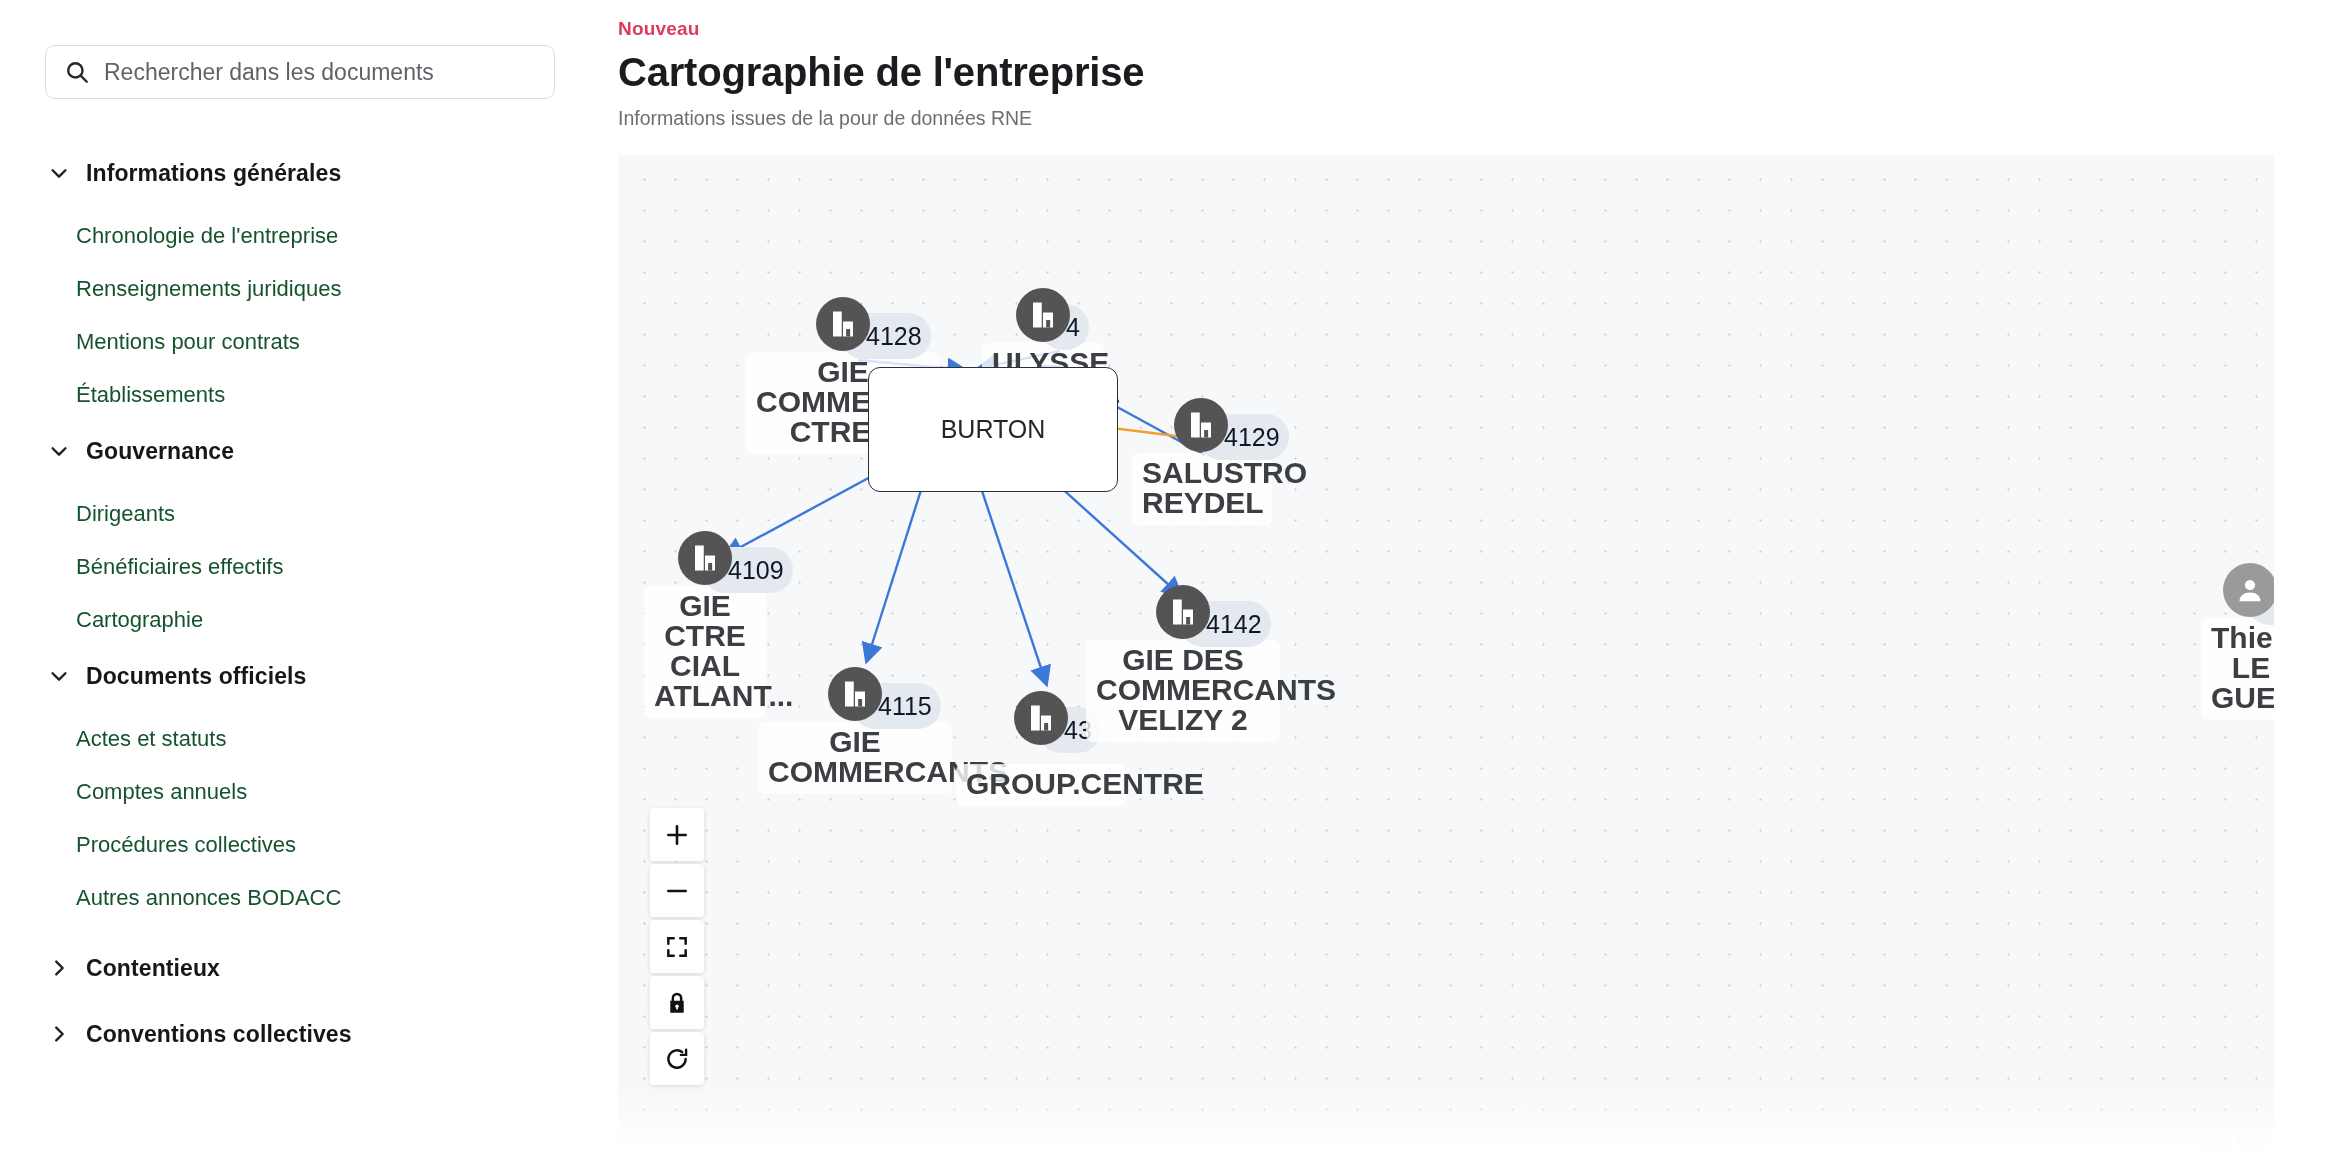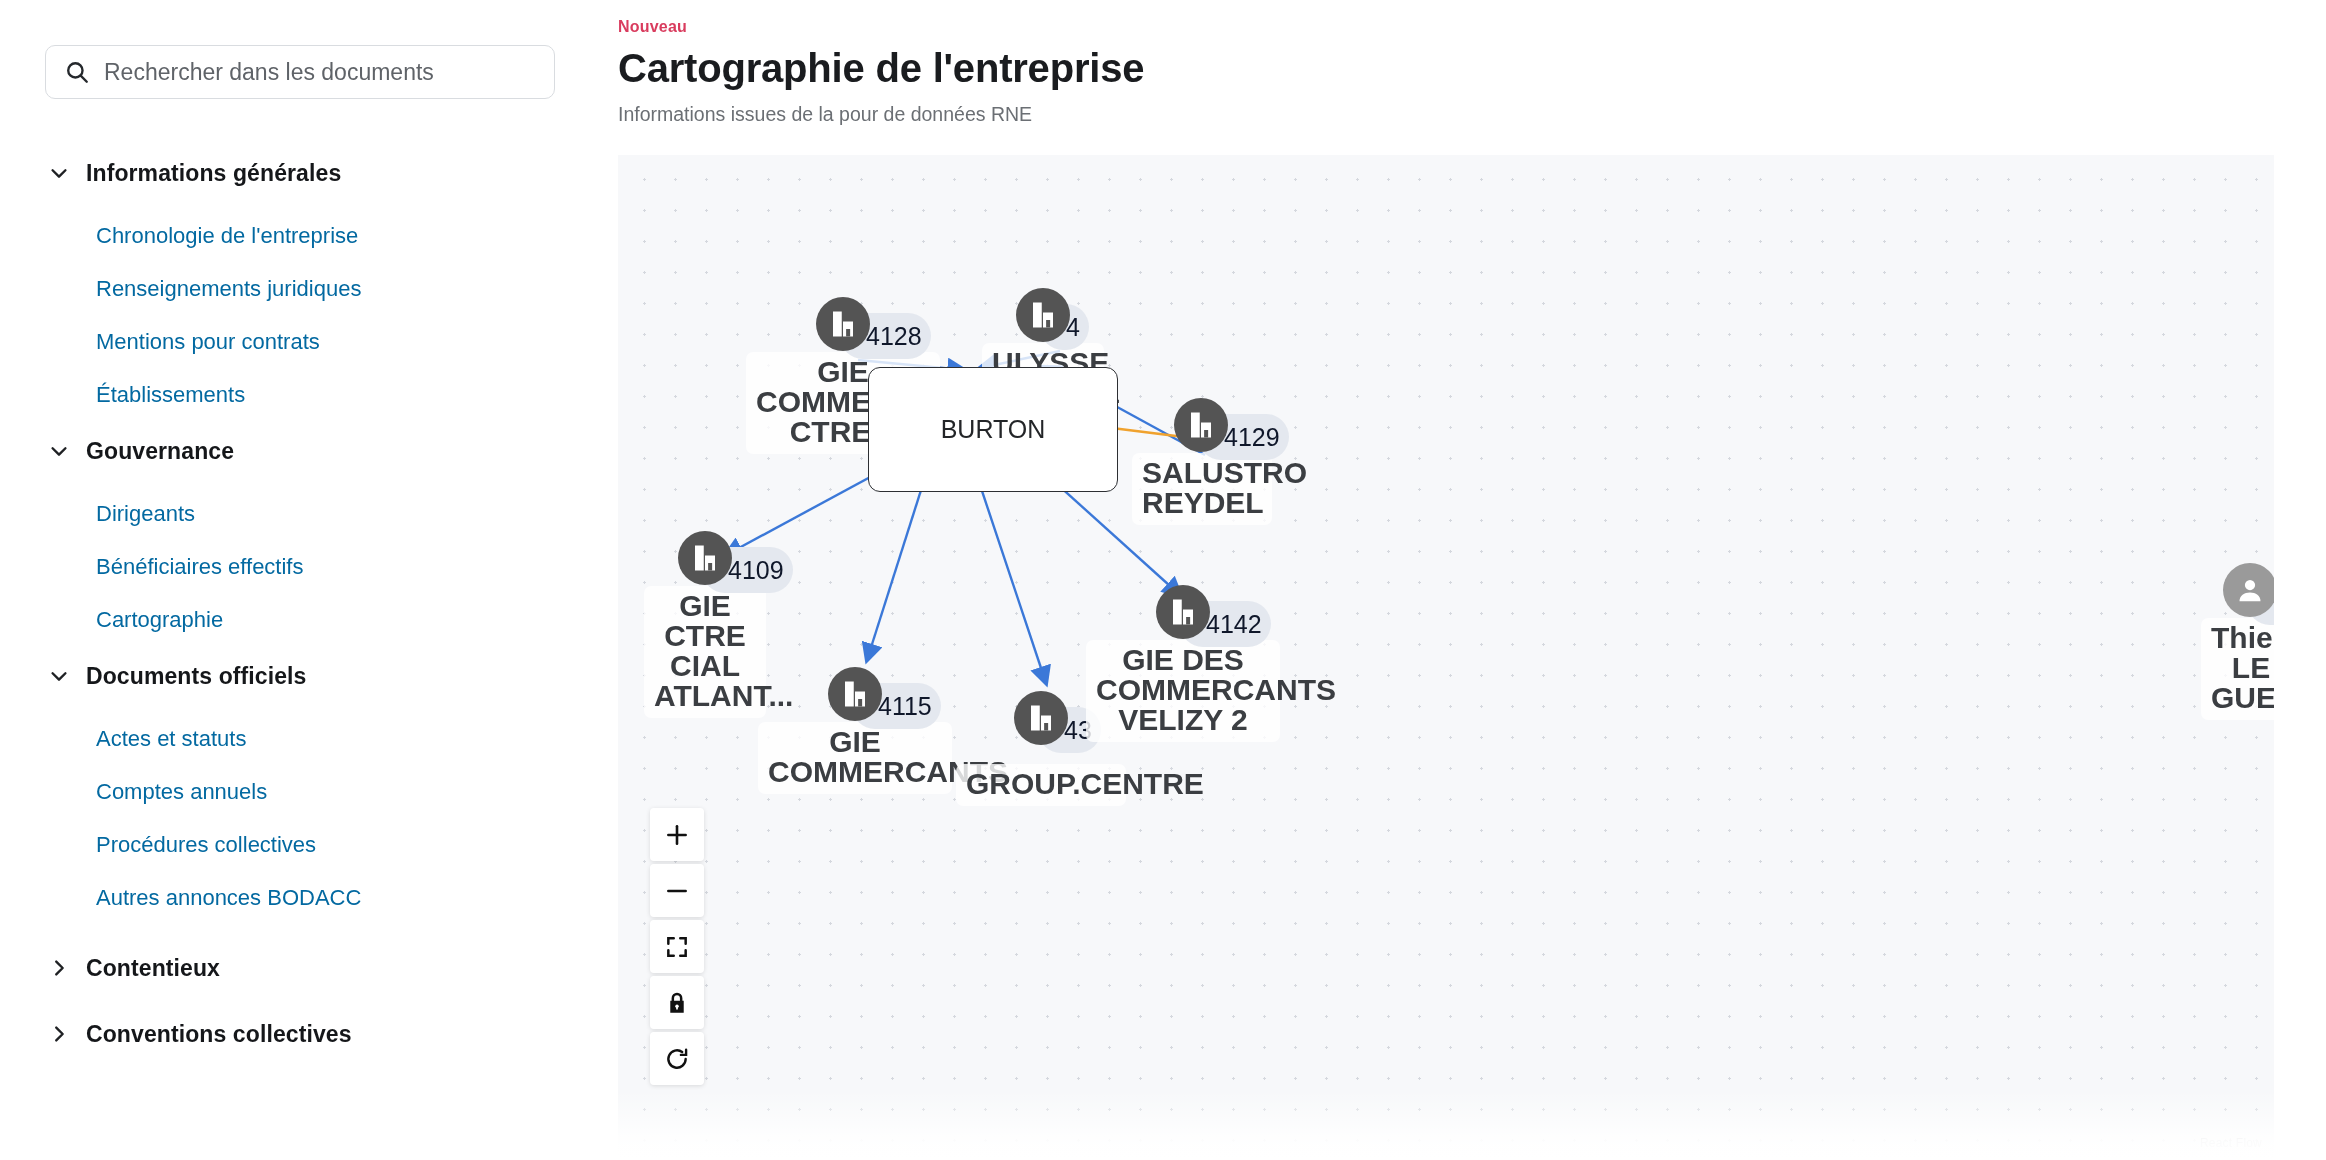--- a/index.html
+++ b/index.html
@@ -46,34 +46,34 @@
     margin-bottom: 14px;
     cursor: pointer;
   }
   .chev { width: 22px; height: 22px; flex: 0 0 22px; margin-right: 16px; color: #1f2124; display:block;}
   .chev svg { display:block; width:22px; height:22px; }
   .chev.collapsed svg { transform: rotate(-90deg); }
   .nav-group-label {
     font-size: 23px; font-weight: bold; color: #15171a; letter-spacing: .1px;
   }
   .nav-item {
-    padding-left: 96px;
+    padding-left: 76px;
     height: 53px;
     display: flex; align-items: center;
-    font-size: 22px; color: #0369a1;
+    font-size: 22px; color: #14532d;
     cursor: pointer;
   }
   .nav-group + .nav-group { margin-top: 8px; }
   .nav-group.collapsed-group { margin-top: 22px; }
 
   
   .main { flex: 1 1 auto; position: relative; padding: 18px 0 0 0; }
   .header { padding-left: 0px; }
   .badge-new {
-    color: #d93c5e; font-size: 16px; font-weight: bold; letter-spacing: .2px;
+    color: #d93c5e; font-size: 19px; font-weight: bold; letter-spacing: .2px;
   }
   .page-title {
     font-size: 40px; font-weight: bold; color: #1a1c1f;
     margin-top: 10px; letter-spacing: -0.2px;
   }
   .page-sub {
     font-size: 19.5px; color: #6b6f74; margin-top: 12px;
   }
 
   

